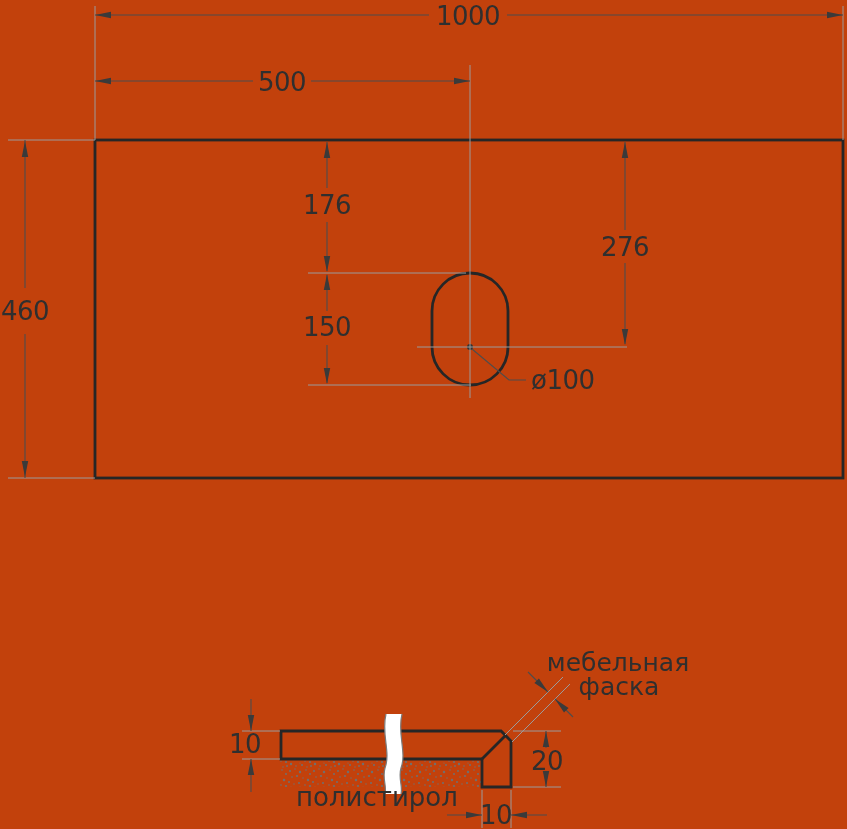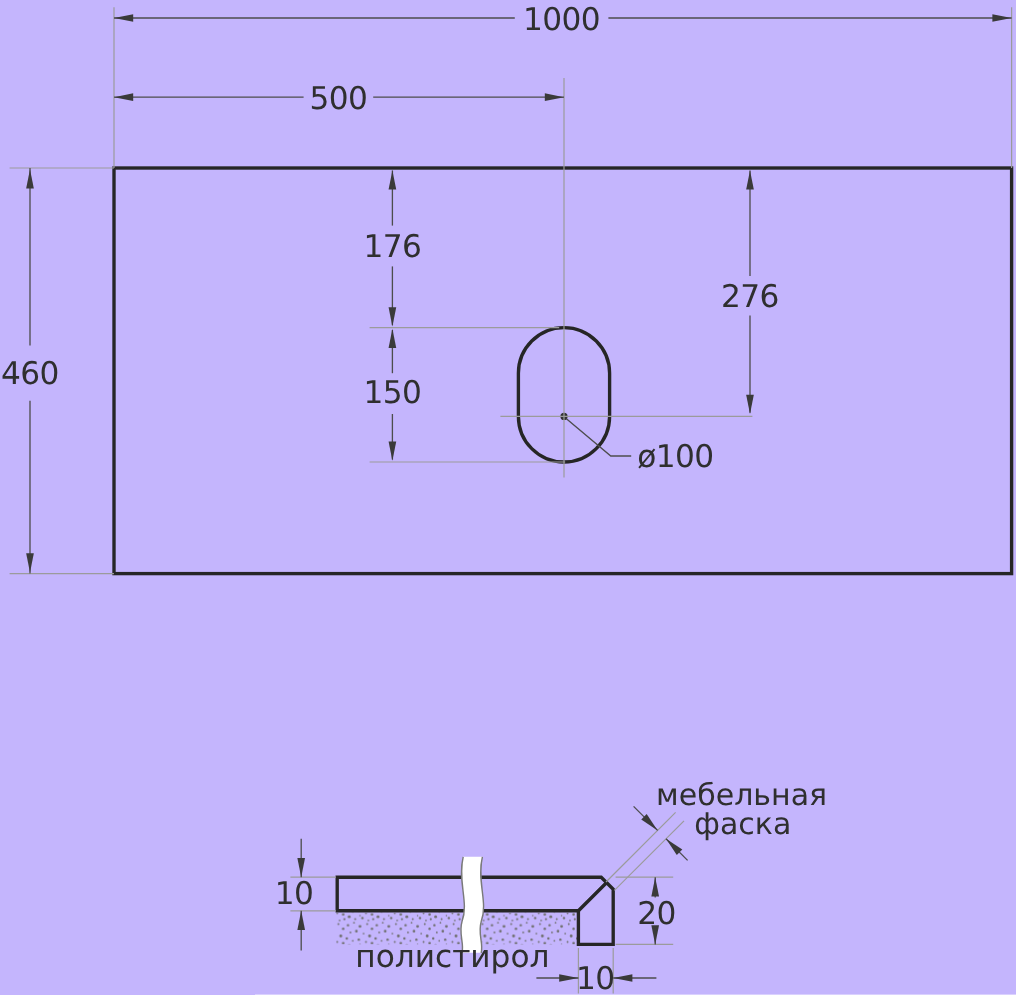--- a/index.html
+++ b/index.html
@@ -1,19 +1,19 @@
 <!DOCTYPE html>
 <html><head>
 <meta charset="utf-8">
 <style>
   html,body{margin:0;padding:0;background:#ffffff;}
   .canvas{
     position:relative;
     width:847px;height:829px;
-    background:#c4b5fd;
+    background:#c2410c;
     font-family:"DejaVu Sans","Liberation Sans",sans-serif;
     overflow:hidden;
   }
   .canvas svg{position:absolute;left:0;top:0;}
   .bold{stroke:#262626;stroke-width:2.8;fill:none;stroke-linejoin:miter;stroke-linecap:square;}
   .thin{stroke:#9b9b9b;stroke-width:1;fill:none;}
   .dim{stroke:#4d4d4d;stroke-width:1.1;fill:none;}
   .wavy{stroke:#7a7a7a;stroke-width:1.2;fill:none;}
   .arw{fill:#3a3a3a;stroke:none;}
   text{fill:#2f2f2f;}

